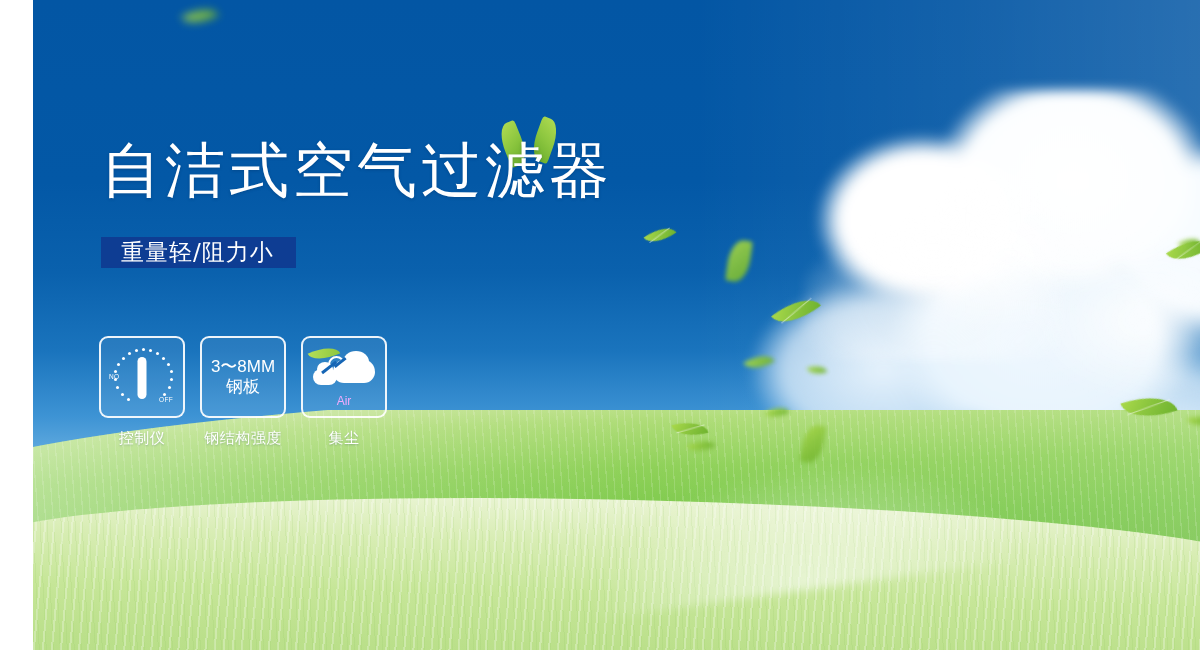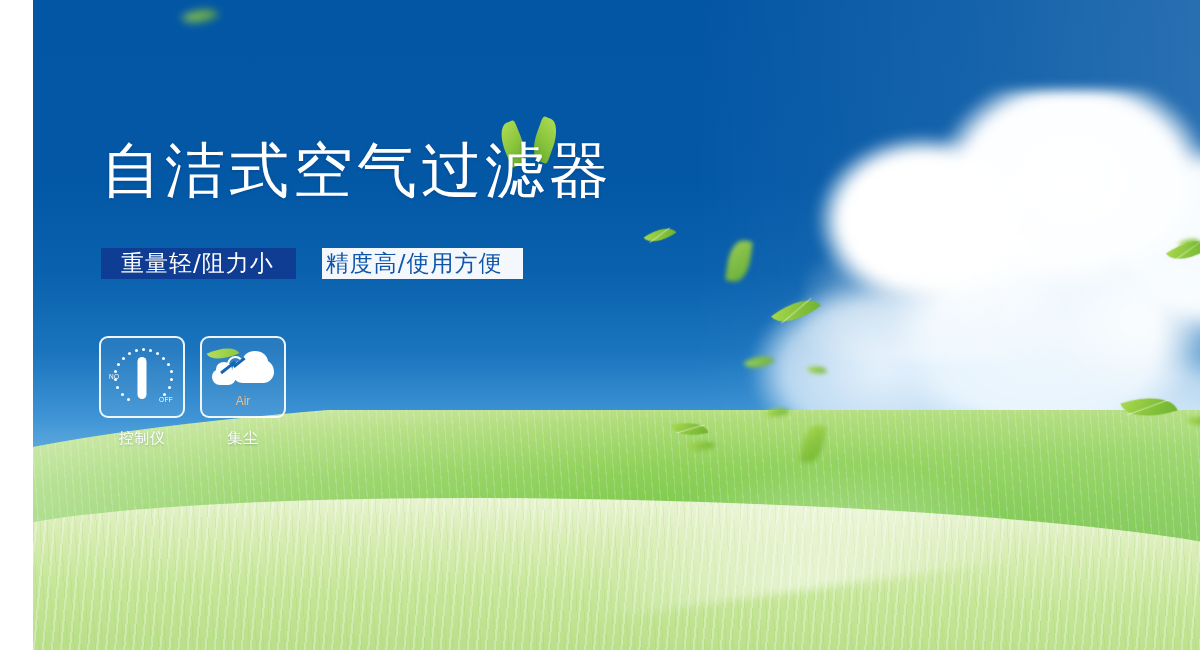--- a/index.html
+++ b/index.html
@@ -143,21 +143,21 @@
   .title{
     position:absolute;left:68px;top:140px;
     font-size:60px;line-height:1;color:#ffffff;
     letter-spacing:4px;font-weight:300;
     font-family:"DejaVu Sans","Liberation Sans",sans-serif;
     text-shadow:0 1px 3px rgba(0,30,70,.25);
     white-space:nowrap;
   }
 
   .subbar{
-    position:absolute;left:68px;top:237px;height:52px;display:flex;align-items:center;
+    position:absolute;left:68px;top:237px;height:52px;display:flex;align-items:flex-start;
   }
   .sub-left{
     background:#0e3d93;color:#ffffff;
     display:flex;align-items:center;padding:0 22px 0 20px;
     font-size:23px;letter-spacing:1px;
     font-family:"DejaVu Sans","Liberation Sans",sans-serif;
   }
   .sub-sep{width:26px;background:#0e3d93;position:relative;}
   .sub-sep:after{
     content:"";position:absolute;inset:0;
@@ -217,21 +217,21 @@
   
   .airicon{position:relative;width:66px;height:56px;}
   .airicon .c1{position:absolute;right:2px;top:10px;width:42px;height:24px;background:#fff;border-radius:13px 13px 11px 11px;}
   .airicon .c1b{position:absolute;right:8px;top:2px;width:26px;height:22px;background:#fff;border-radius:50%;}
   .airicon .c2{position:absolute;left:2px;top:20px;width:24px;height:16px;background:#fff;border-radius:9px;}
   .airicon .c2b{position:absolute;left:6px;top:13px;width:16px;height:14px;background:#fff;border-radius:50%;}
   .airicon .notch{position:absolute;left:17px;top:7px;width:13px;height:13px;border-radius:50%;background:transparent;border:2.4px solid #fff;}
   .airicon .slash{position:absolute;left:9px;top:17px;width:18px;height:2.6px;background:#1565b5;transform:rotate(-38deg);}
   .airicon .slash2{position:absolute;left:22px;top:12px;width:14px;height:2.6px;background:#1565b5;transform:rotate(-38deg);}
   .airicon .airlbl{
-    position:absolute;left:0;right:0;bottom:-3px;text-align:center;color:#fdba74;
+    position:absolute;left:0;right:0;bottom:-3px;text-align:center;color:#f0abfc;
     font-size:12px;font-family:"Liberation Sans",sans-serif;
   }
   .airleaf{
     position:absolute;left:-2px;top:-2px;width:30px;height:13px;
     background:linear-gradient(120deg,#b6df57 0%,#8cc63f 100%);
     border-radius:0 100% 0 100%;transform:rotate(-24deg);
   }
 </style>
 </head>
 <body>
@@ -287,21 +287,20 @@
   <div class="sprout" style="left:470px;top:116px;">
     <span class="sl" style="left:0px;top:6px;transform:rotate(-22deg);"></span>
     <span class="sl" style="left:32px;top:2px;transform:rotate(20deg) scaleX(-1);"></span>
   </div>
 
   <div class="title">自洁式空气过滤器</div>
 
   <div class="subbar">
     <div class="sub-left">重量轻/阻力小</div>
     <div class="sub-sep"></div>
-    <div class="sub-right">精度高/使用方便</div>
   </div>
 
   <div class="features">
 
     <div class="feature">
       <div class="fbox">
         <div class="gauge">
           <span class="dot" style="left:7px;top:40px;"></span>
           <span class="dot" style="left:5px;top:32px;"></span>
           <span class="dot" style="left:5px;top:24px;"></span>
@@ -323,20 +322,29 @@
           <span class="needle"></span>
           <span class="no">NO</span>
           <span class="off">OFF</span>
         </div>
       </div>
       <div class="flabel">控制仪</div>
     </div>
 
 
 
+    <div class="feature">
+      <div class="fbox">
+        <div class="ftext">
+          <div>3〜8MM</div>
+          <div>钢板</div>
+        </div>
+      </div>
+      <div class="flabel">钢结构强度</div>
+    </div>
 
     <div class="feature">
       <div class="fbox">
         <div class="airicon">
           <span class="airleaf"></span>
           <span class="c1"></span>
           <span class="c1b"></span>
           <span class="c2"></span>
           <span class="c2b"></span>
           <span class="notch"></span>

